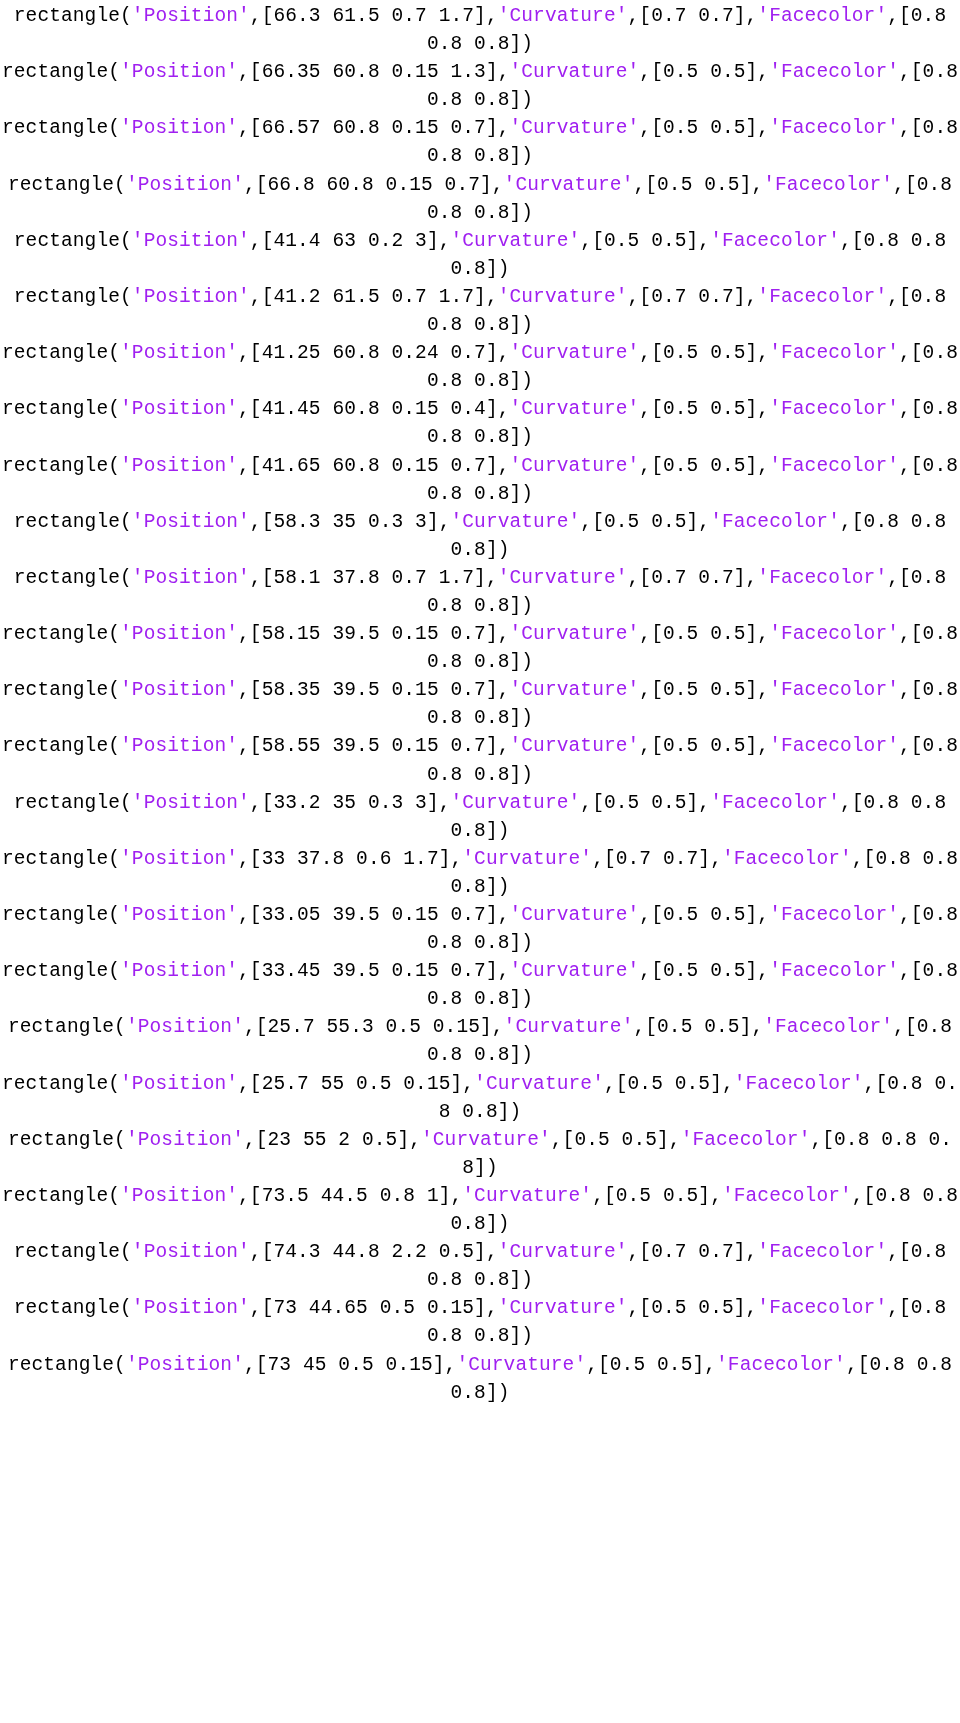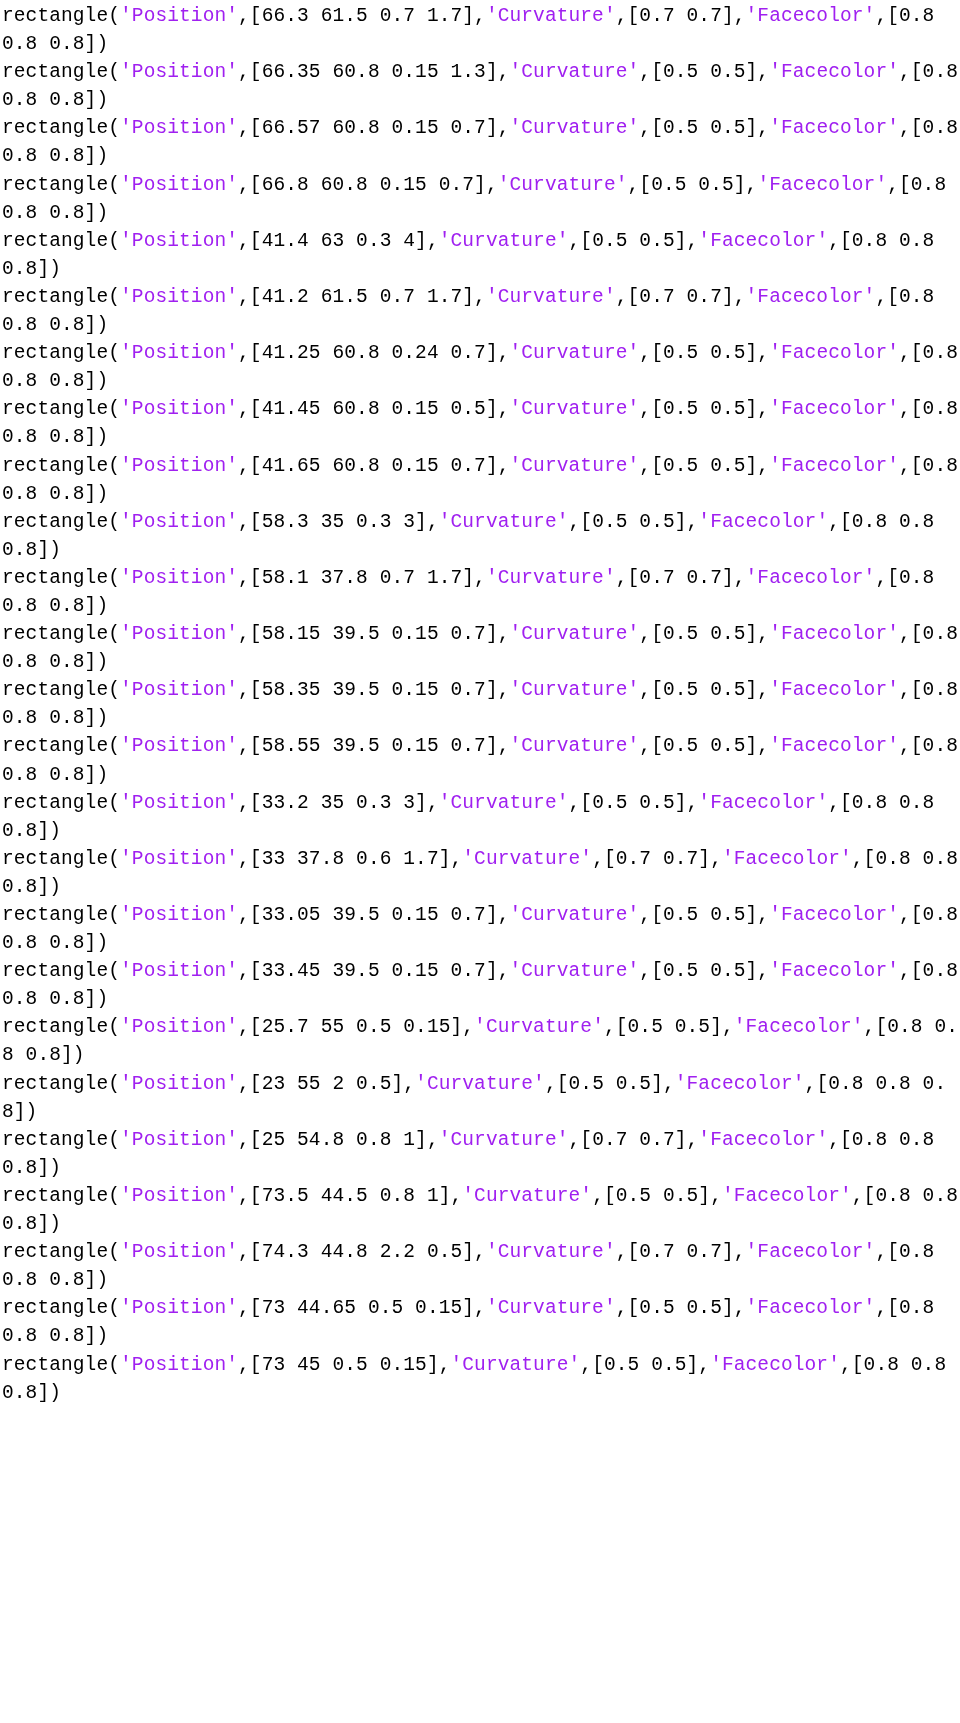--- a/index.html
+++ b/index.html
@@ -20,46 +20,47 @@
   }
   .code-line {
     font-size: 19.5px;
     line-height: 28.1px;
     letter-spacing: 0.1px;
     color: #000000;
     white-space: pre-wrap;
     word-break: break-all;
     overflow-wrap: anywhere;
     text-indent: 0;
+    text-align: center;
   }
   .code-line .tok-plain { color: #000000; }
   .code-line .tok-string { color: #a020f0; }
 </style>
 </head>
 <body>
 
 <div id="code-listing">
     <div class="code-line"><span class="tok-plain">rectangle(</span><span class="tok-string">'Position'</span><span class="tok-plain">,[66.3 61.5 0.7 1.7],</span><span class="tok-string">'Curvature'</span><span class="tok-plain">,[0.7 0.7],</span><span class="tok-string">'Facecolor'</span><span class="tok-plain">,[0.8 0.8 0.8])</span></div>
     <div class="code-line"><span class="tok-plain">rectangle(</span><span class="tok-string">'Position'</span><span class="tok-plain">,[66.35 60.8 0.15 1.3],</span><span class="tok-string">'Curvature'</span><span class="tok-plain">,[0.5 0.5],</span><span class="tok-string">'Facecolor'</span><span class="tok-plain">,[0.8 0.8 0.8])</span></div>
     <div class="code-line"><span class="tok-plain">rectangle(</span><span class="tok-string">'Position'</span><span class="tok-plain">,[66.57 60.8 0.15 0.7],</span><span class="tok-string">'Curvature'</span><span class="tok-plain">,[0.5 0.5],</span><span class="tok-string">'Facecolor'</span><span class="tok-plain">,[0.8 0.8 0.8])</span></div>
     <div class="code-line"><span class="tok-plain">rectangle(</span><span class="tok-string">'Position'</span><span class="tok-plain">,[66.8 60.8 0.15 0.7],</span><span class="tok-string">'Curvature'</span><span class="tok-plain">,[0.5 0.5],</span><span class="tok-string">'Facecolor'</span><span class="tok-plain">,[0.8 0.8 0.8])</span></div>
-    <div class="code-line"><span class="tok-plain">rectangle(</span><span class="tok-string">'Position'</span><span class="tok-plain">,[41.4 63 0.3 4],</span><span class="tok-string">'Curvature'</span><span class="tok-plain">,[0.5 0.5],</span><span class="tok-string">'Facecolor'</span><span class="tok-plain">,[0.8 0.8 0.8])</span></div>
+    <div class="code-line"><span class="tok-plain">rectangle(</span><span class="tok-string">'Position'</span><span class="tok-plain">,[41.4 63 0.2 3],</span><span class="tok-string">'Curvature'</span><span class="tok-plain">,[0.5 0.5],</span><span class="tok-string">'Facecolor'</span><span class="tok-plain">,[0.8 0.8 0.8])</span></div>
     <div class="code-line"><span class="tok-plain">rectangle(</span><span class="tok-string">'Position'</span><span class="tok-plain">,[41.2 61.5 0.7 1.7],</span><span class="tok-string">'Curvature'</span><span class="tok-plain">,[0.7 0.7],</span><span class="tok-string">'Facecolor'</span><span class="tok-plain">,[0.8 0.8 0.8])</span></div>
     <div class="code-line"><span class="tok-plain">rectangle(</span><span class="tok-string">'Position'</span><span class="tok-plain">,[41.25 60.8 0.24 0.7],</span><span class="tok-string">'Curvature'</span><span class="tok-plain">,[0.5 0.5],</span><span class="tok-string">'Facecolor'</span><span class="tok-plain">,[0.8 0.8 0.8])</span></div>
-    <div class="code-line"><span class="tok-plain">rectangle(</span><span class="tok-string">'Position'</span><span class="tok-plain">,[41.45 60.8 0.15 0.5],</span><span class="tok-string">'Curvature'</span><span class="tok-plain">,[0.5 0.5],</span><span class="tok-string">'Facecolor'</span><span class="tok-plain">,[0.8 0.8 0.8])</span></div>
+    <div class="code-line"><span class="tok-plain">rectangle(</span><span class="tok-string">'Position'</span><span class="tok-plain">,[41.45 60.8 0.15 0.4],</span><span class="tok-string">'Curvature'</span><span class="tok-plain">,[0.5 0.5],</span><span class="tok-string">'Facecolor'</span><span class="tok-plain">,[0.8 0.8 0.8])</span></div>
     <div class="code-line"><span class="tok-plain">rectangle(</span><span class="tok-string">'Position'</span><span class="tok-plain">,[41.65 60.8 0.15 0.7],</span><span class="tok-string">'Curvature'</span><span class="tok-plain">,[0.5 0.5],</span><span class="tok-string">'Facecolor'</span><span class="tok-plain">,[0.8 0.8 0.8])</span></div>
     <div class="code-line"><span class="tok-plain">rectangle(</span><span class="tok-string">'Position'</span><span class="tok-plain">,[58.3 35 0.3 3],</span><span class="tok-string">'Curvature'</span><span class="tok-plain">,[0.5 0.5],</span><span class="tok-string">'Facecolor'</span><span class="tok-plain">,[0.8 0.8 0.8])</span></div>
     <div class="code-line"><span class="tok-plain">rectangle(</span><span class="tok-string">'Position'</span><span class="tok-plain">,[58.1 37.8 0.7 1.7],</span><span class="tok-string">'Curvature'</span><span class="tok-plain">,[0.7 0.7],</span><span class="tok-string">'Facecolor'</span><span class="tok-plain">,[0.8 0.8 0.8])</span></div>
     <div class="code-line"><span class="tok-plain">rectangle(</span><span class="tok-string">'Position'</span><span class="tok-plain">,[58.15 39.5 0.15 0.7],</span><span class="tok-string">'Curvature'</span><span class="tok-plain">,[0.5 0.5],</span><span class="tok-string">'Facecolor'</span><span class="tok-plain">,[0.8 0.8 0.8])</span></div>
     <div class="code-line"><span class="tok-plain">rectangle(</span><span class="tok-string">'Position'</span><span class="tok-plain">,[58.35 39.5 0.15 0.7],</span><span class="tok-string">'Curvature'</span><span class="tok-plain">,[0.5 0.5],</span><span class="tok-string">'Facecolor'</span><span class="tok-plain">,[0.8 0.8 0.8])</span></div>
     <div class="code-line"><span class="tok-plain">rectangle(</span><span class="tok-string">'Position'</span><span class="tok-plain">,[58.55 39.5 0.15 0.7],</span><span class="tok-string">'Curvature'</span><span class="tok-plain">,[0.5 0.5],</span><span class="tok-string">'Facecolor'</span><span class="tok-plain">,[0.8 0.8 0.8])</span></div>
     <div class="code-line"><span class="tok-plain">rectangle(</span><span class="tok-string">'Position'</span><span class="tok-plain">,[33.2 35 0.3 3],</span><span class="tok-string">'Curvature'</span><span class="tok-plain">,[0.5 0.5],</span><span class="tok-string">'Facecolor'</span><span class="tok-plain">,[0.8 0.8 0.8])</span></div>
     <div class="code-line"><span class="tok-plain">rectangle(</span><span class="tok-string">'Position'</span><span class="tok-plain">,[33 37.8 0.6 1.7],</span><span class="tok-string">'Curvature'</span><span class="tok-plain">,[0.7 0.7],</span><span class="tok-string">'Facecolor'</span><span class="tok-plain">,[0.8 0.8 0.8])</span></div>
     <div class="code-line"><span class="tok-plain">rectangle(</span><span class="tok-string">'Position'</span><span class="tok-plain">,[33.05 39.5 0.15 0.7],</span><span class="tok-string">'Curvature'</span><span class="tok-plain">,[0.5 0.5],</span><span class="tok-string">'Facecolor'</span><span class="tok-plain">,[0.8 0.8 0.8])</span></div>
     <div class="code-line"><span class="tok-plain">rectangle(</span><span class="tok-string">'Position'</span><span class="tok-plain">,[33.45 39.5 0.15 0.7],</span><span class="tok-string">'Curvature'</span><span class="tok-plain">,[0.5 0.5],</span><span class="tok-string">'Facecolor'</span><span class="tok-plain">,[0.8 0.8 0.8])</span></div>
+    <div class="code-line"><span class="tok-plain">rectangle(</span><span class="tok-string">'Position'</span><span class="tok-plain">,[25.7 55.3 0.5 0.15],</span><span class="tok-string">'Curvature'</span><span class="tok-plain">,[0.5 0.5],</span><span class="tok-string">'Facecolor'</span><span class="tok-plain">,[0.8 0.8 0.8])</span></div>
     <div class="code-line"><span class="tok-plain">rectangle(</span><span class="tok-string">'Position'</span><span class="tok-plain">,[25.7 55 0.5 0.15],</span><span class="tok-string">'Curvature'</span><span class="tok-plain">,[0.5 0.5],</span><span class="tok-string">'Facecolor'</span><span class="tok-plain">,[0.8 0.8 0.8])</span></div>
     <div class="code-line"><span class="tok-plain">rectangle(</span><span class="tok-string">'Position'</span><span class="tok-plain">,[23 55 2 0.5],</span><span class="tok-string">'Curvature'</span><span class="tok-plain">,[0.5 0.5],</span><span class="tok-string">'Facecolor'</span><span class="tok-plain">,[0.8 0.8 0.8])</span></div>
-    <div class="code-line"><span class="tok-plain">rectangle(</span><span class="tok-string">'Position'</span><span class="tok-plain">,[25 54.8 0.8 1],</span><span class="tok-string">'Curvature'</span><span class="tok-plain">,[0.7 0.7],</span><span class="tok-string">'Facecolor'</span><span class="tok-plain">,[0.8 0.8 0.8])</span></div>
     <div class="code-line"><span class="tok-plain">rectangle(</span><span class="tok-string">'Position'</span><span class="tok-plain">,[73.5 44.5 0.8 1],</span><span class="tok-string">'Curvature'</span><span class="tok-plain">,[0.5 0.5],</span><span class="tok-string">'Facecolor'</span><span class="tok-plain">,[0.8 0.8 0.8])</span></div>
     <div class="code-line"><span class="tok-plain">rectangle(</span><span class="tok-string">'Position'</span><span class="tok-plain">,[74.3 44.8 2.2 0.5],</span><span class="tok-string">'Curvature'</span><span class="tok-plain">,[0.7 0.7],</span><span class="tok-string">'Facecolor'</span><span class="tok-plain">,[0.8 0.8 0.8])</span></div>
     <div class="code-line"><span class="tok-plain">rectangle(</span><span class="tok-string">'Position'</span><span class="tok-plain">,[73 44.65 0.5 0.15],</span><span class="tok-string">'Curvature'</span><span class="tok-plain">,[0.5 0.5],</span><span class="tok-string">'Facecolor'</span><span class="tok-plain">,[0.8 0.8 0.8])</span></div>
     <div class="code-line"><span class="tok-plain">rectangle(</span><span class="tok-string">'Position'</span><span class="tok-plain">,[73 45 0.5 0.15],</span><span class="tok-string">'Curvature'</span><span class="tok-plain">,[0.5 0.5],</span><span class="tok-string">'Facecolor'</span><span class="tok-plain">,[0.8 0.8 0.8])</span></div>
   </div>
 
 </body></html>

